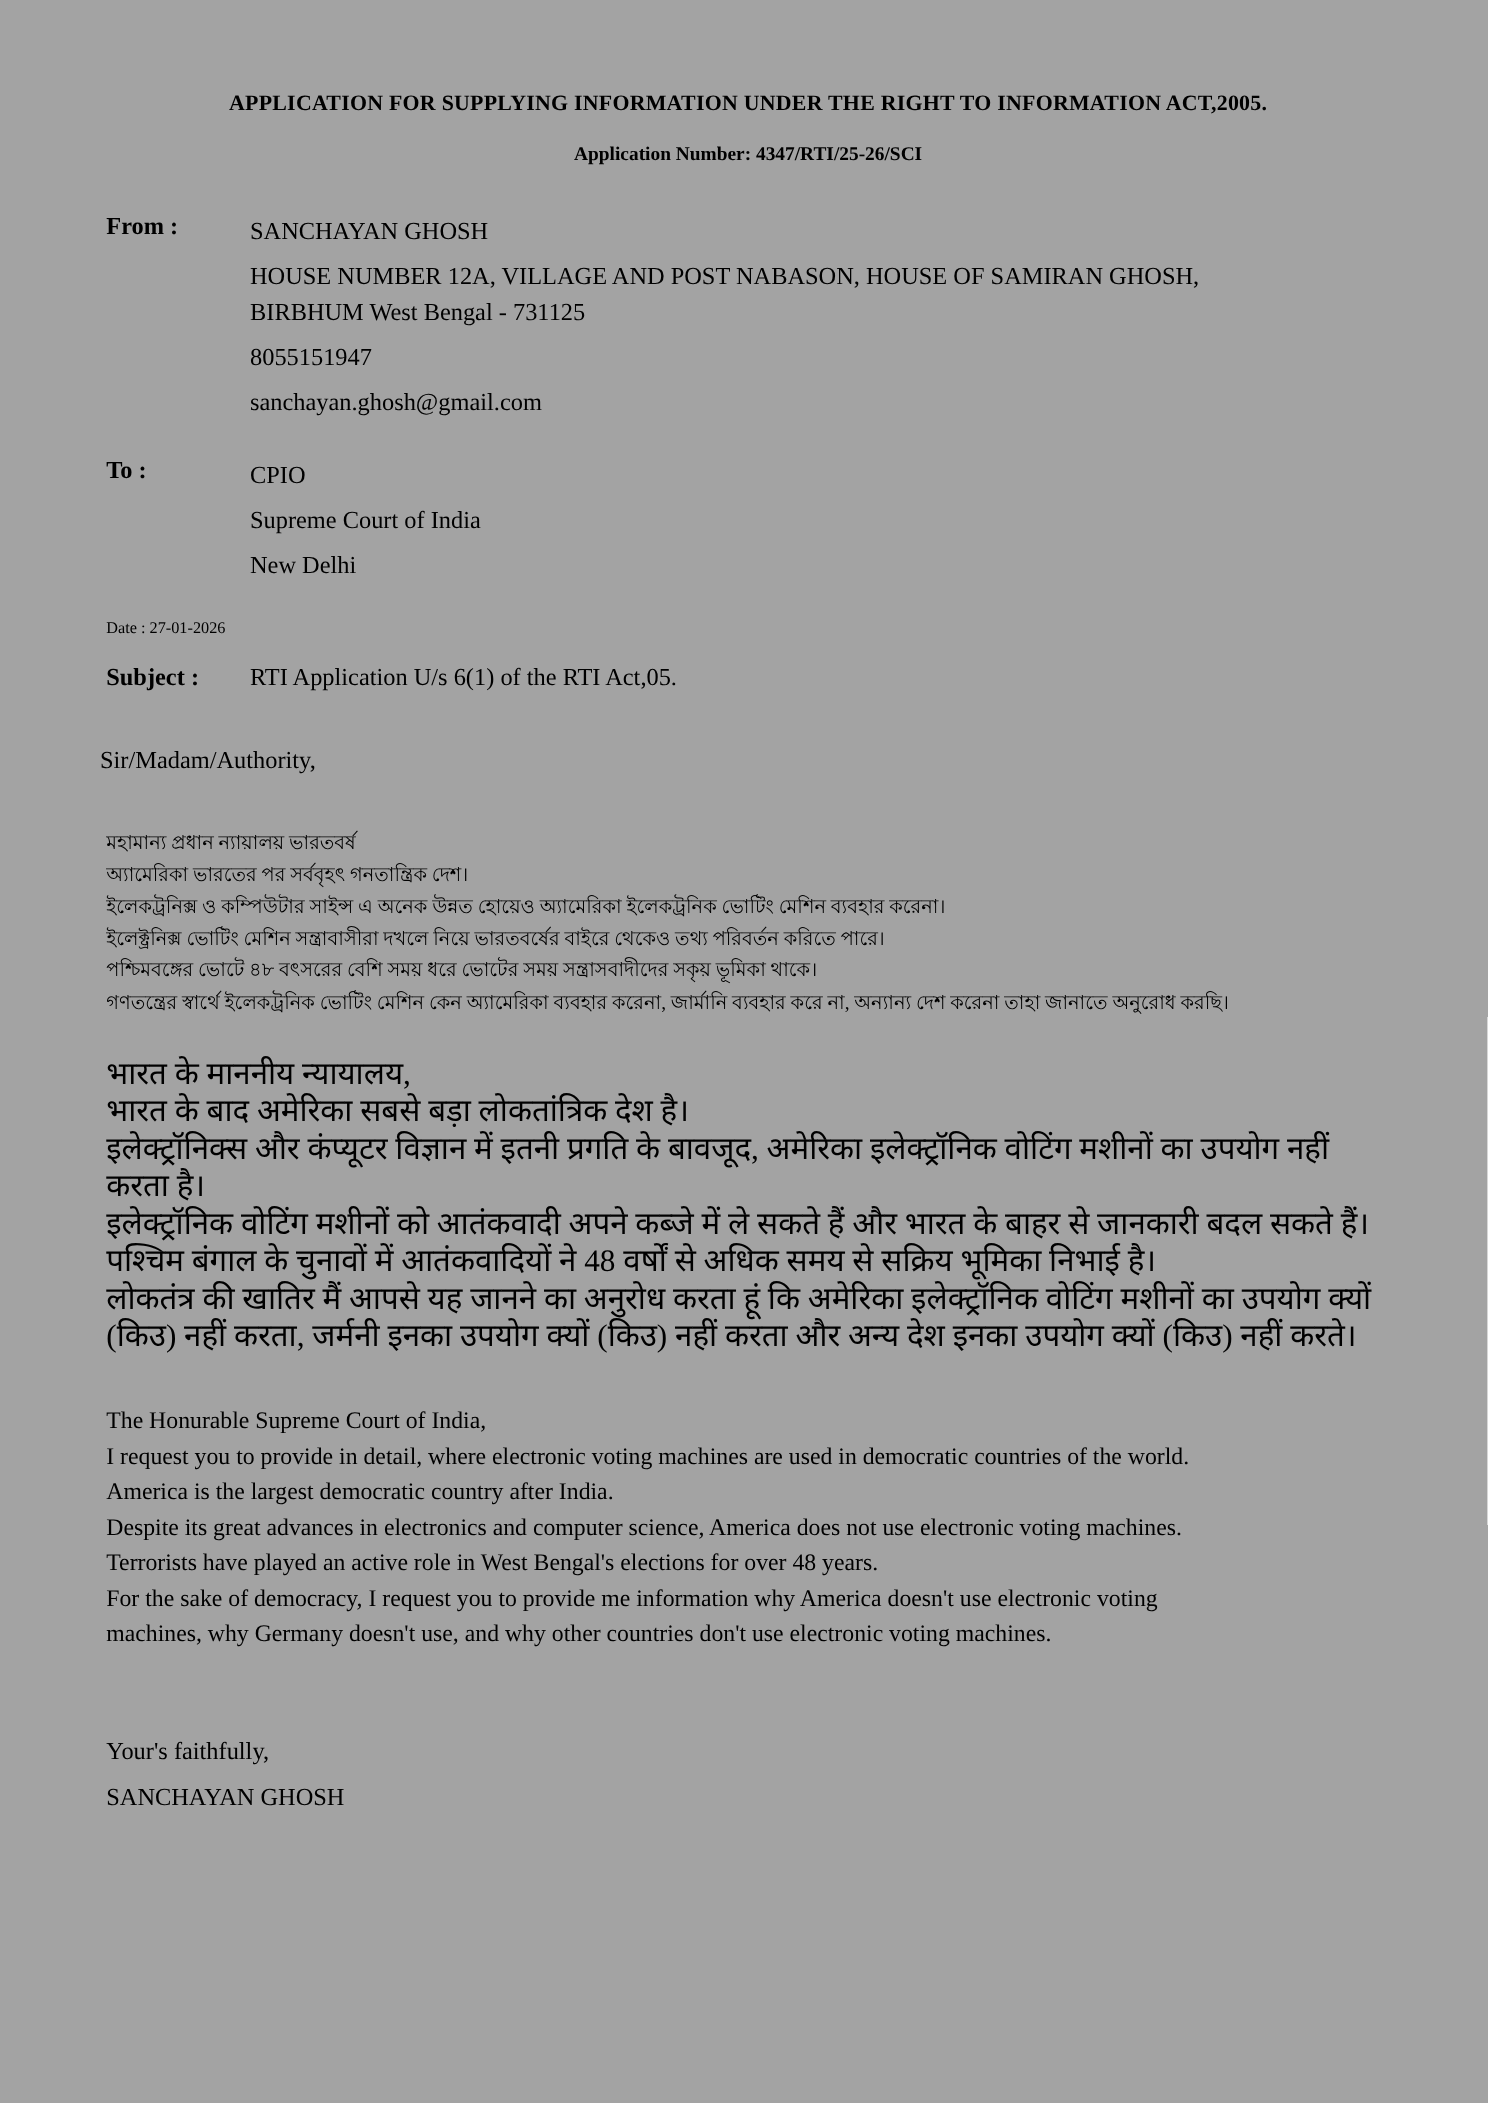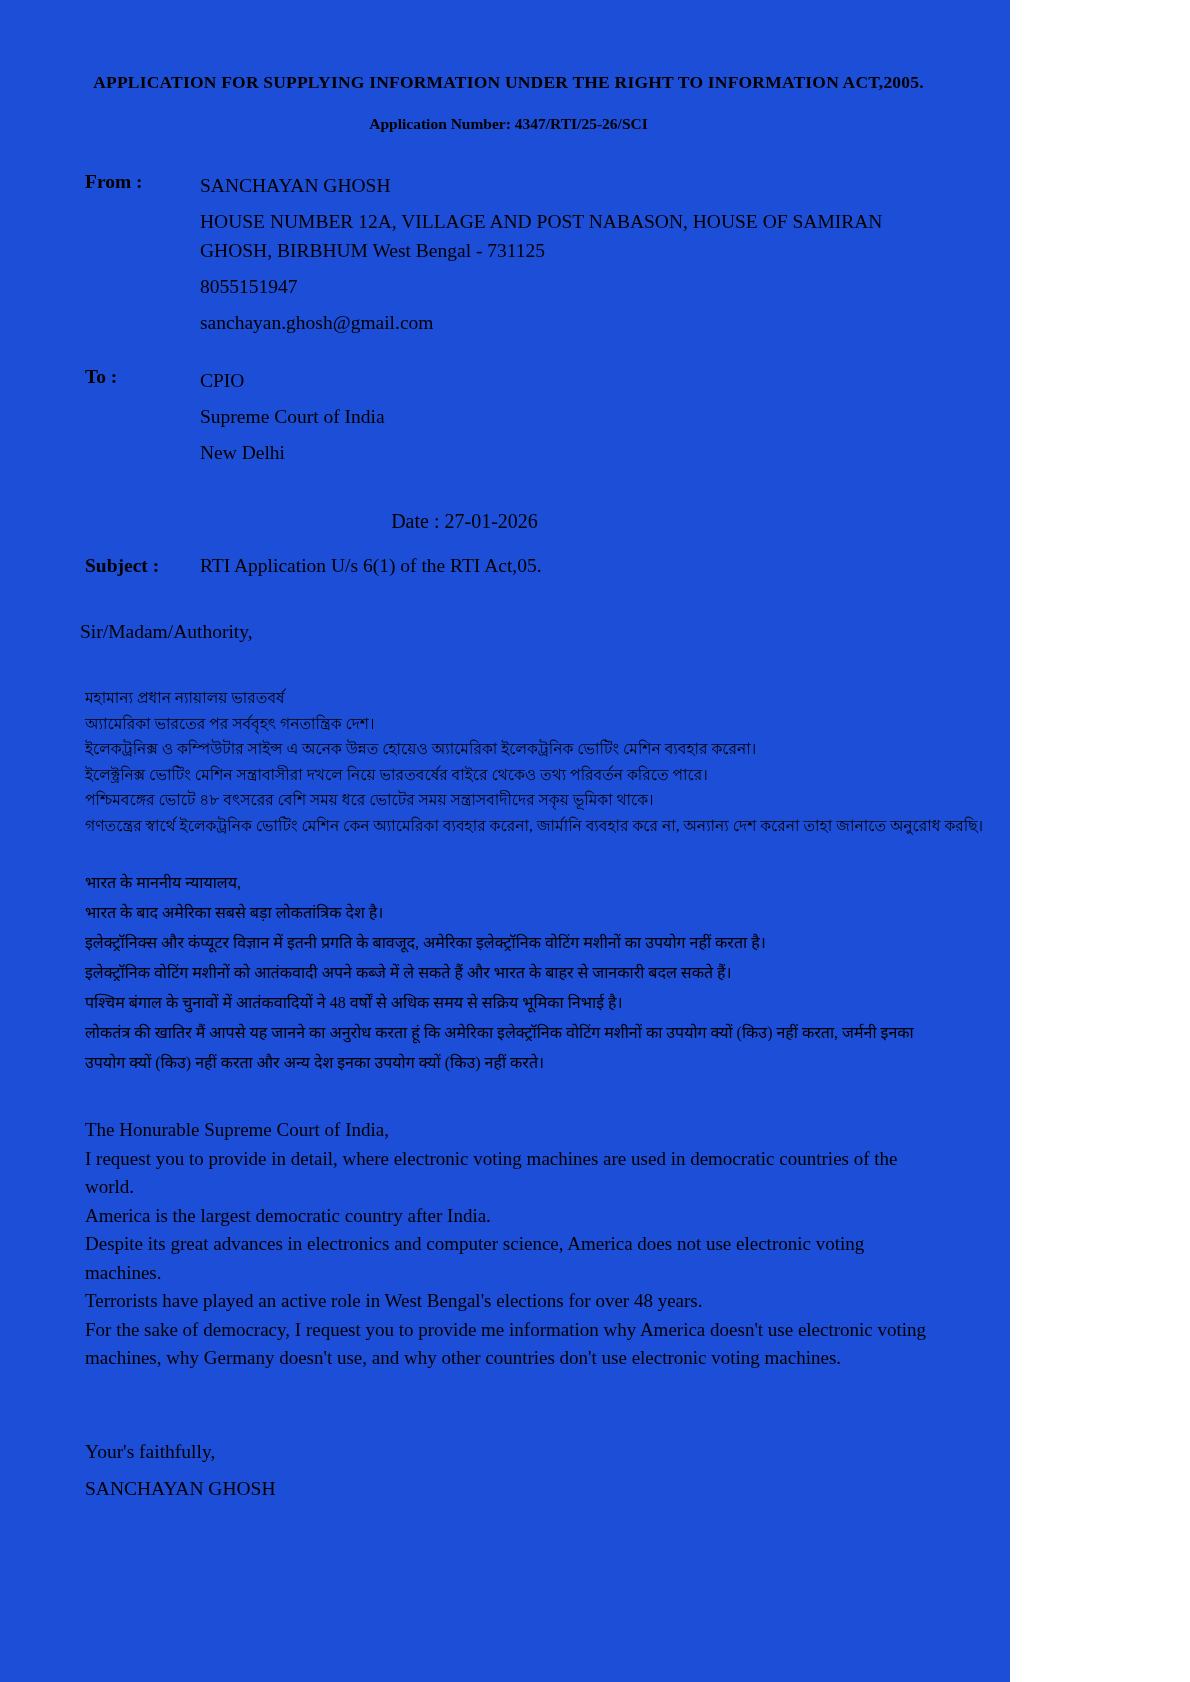--- a/index.html
+++ b/index.html
@@ -2,23 +2,23 @@
 <html><head>
 <meta charset="utf-8">
 <style>
   html, body {
     margin: 0;
     padding: 0;
     background: #ffffff;
   }
   .page {
     position: relative;
-    width: 1010px;
+    width: 1190px;
     height: 1682px;
-    background: #1d4ed8;
+    background: #a3a3a3;
     color: #000000;
     font-family: "Liberation Serif", "DejaVu Serif", serif;
     box-sizing: border-box;
     overflow: hidden;
   }
   .content {
     padding: 72px 78px 0 85px;
     box-sizing: border-box;
   }
   .doc-title {
@@ -47,23 +47,23 @@
   .addr-value {
     max-width: 770px;
     font-size: 19.5px;
   }
   .addr-value p {
     margin: 0 0 7px 0;
     line-height: 29px;
   }
   .to-section { margin-top: 22px; }
   .date-line {
-    text-align: center;
-    font-size: 20px;
-    margin-top: 36px;
+    text-align: left;
+    font-size: 13px;
+    margin-top: 20px;
     padding-right: 88px;
   }
   .subject-section {
     display: flex;
     margin-top: 22px;
   }
   .subject-label {
     width: 115px;
     flex: 0 0 115px;
     font-weight: bold;
@@ -79,21 +79,21 @@
     margin-left: -5px;
   }
   .para-bengali {
     margin-top: 42px;
     font-size: 15.5px;
     line-height: 25.5px;
   }
   .para-bengali div { white-space: nowrap; }
   .para-hindi {
     margin-top: 30px;
-    font-size: 16px;
+    font-size: 25px;
     line-height: 30px;
     max-width: 1035px;
   }
   .para-english {
     margin-top: 38px;
     font-size: 19px;
     line-height: 28.5px;
     max-width: 905px;
   }
   .closing-block {

